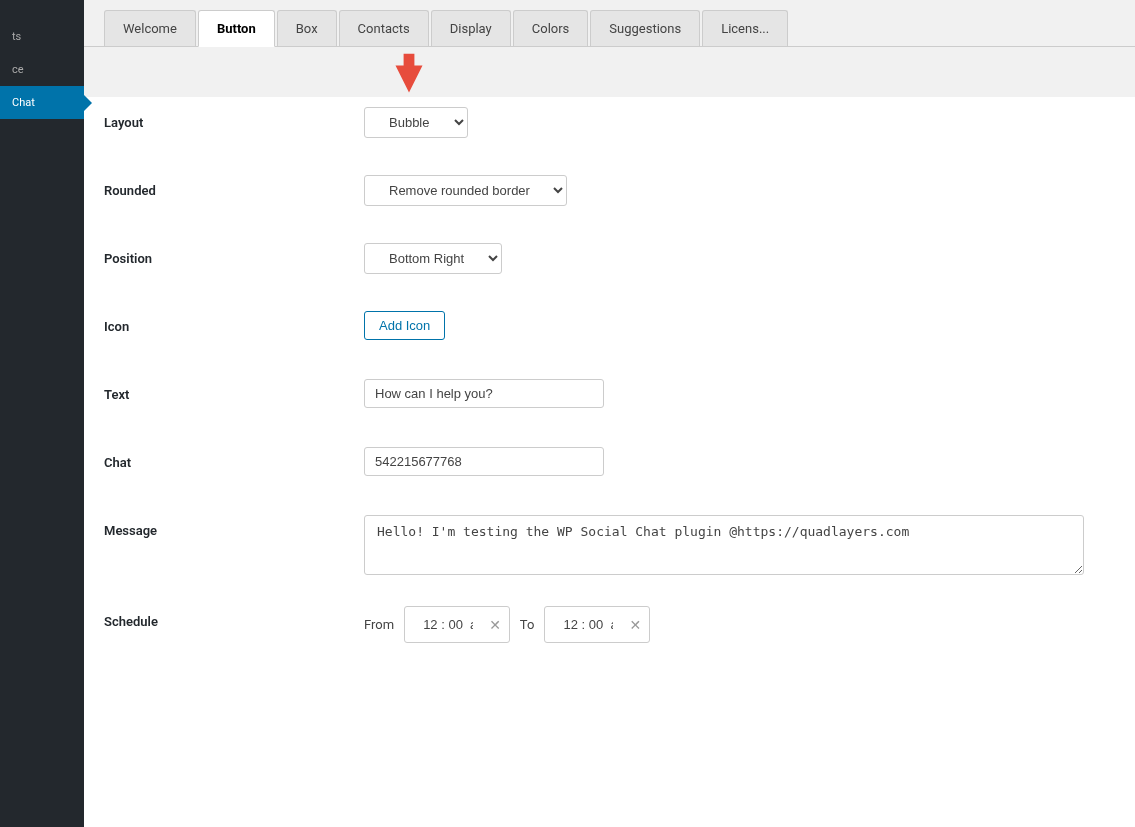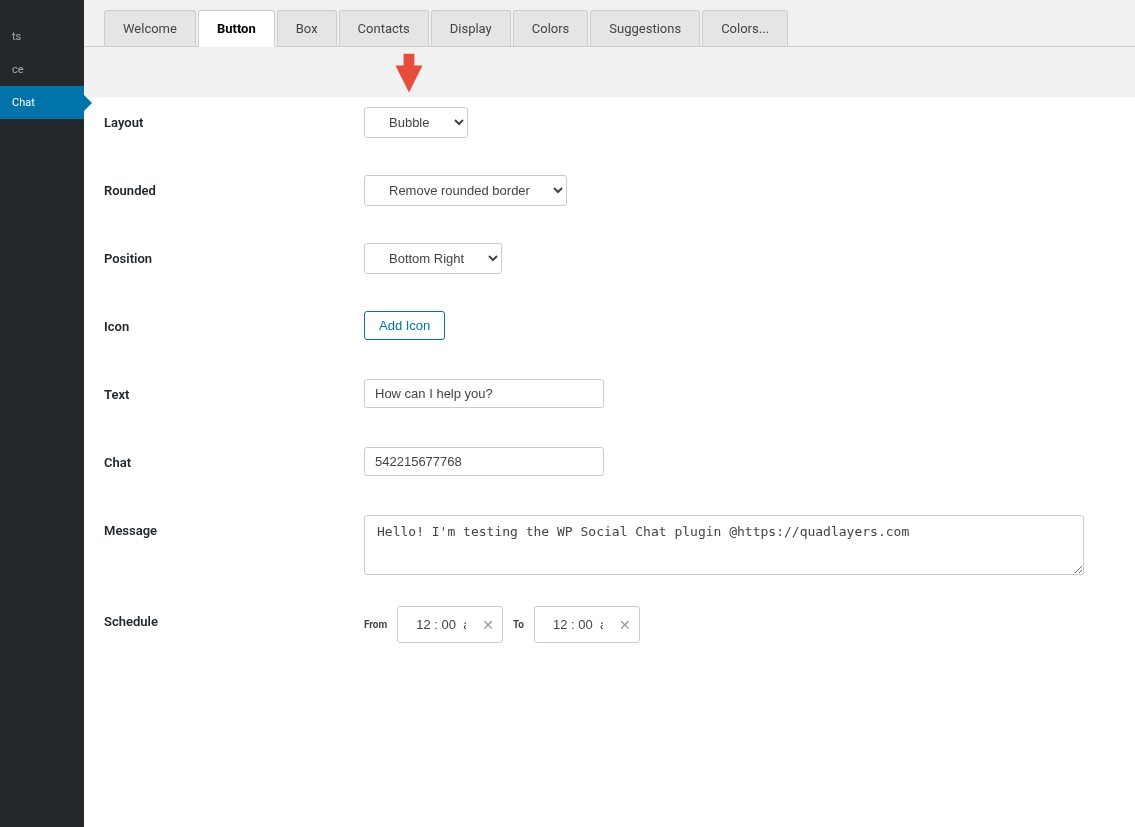--- a/index.html
+++ b/index.html
@@ -193,23 +193,23 @@
       color: #444;
       resize: vertical;
     }
 
     .schedule-row {
       display: flex;
       align-items: center;
       gap: 10px;
     }
     .schedule-label {
-      font-size: 10px;
-      color: #444;
-      font-weight: 700;
+      font-size: 13px;
+      color: #444;
+      font-weight: 400;
     }
     .time-input-wrap {
       display: flex;
       align-items: center;
       border: 1px solid #ccc;
       border-radius: 3px;
       background: #fff;
       padding: 4px 8px;
       gap: 6px;
     }
@@ -266,21 +266,21 @@
     <div class="tab">
       <span>Display</span>
     </div>
     <div class="tab">
       <span>Colors</span>
     </div>
     <div class="tab">
       <span>Suggestions</span>
     </div>
     <div class="tab">
-      <span>Colors...</span>
+      <span>Licens...</span>
     </div>
   </div>
 
   <div class="arrow-container">
     <div class="red-arrow">
       <svg viewBox="0 0 40 50" xmlns="http://www.w3.org/2000/svg">
         <polygon points="20,45 5,15 14,15 14,2 26,2 26,15 35,15" fill="#e74c3c"></polygon>
       </svg>
     </div>
   </div>

